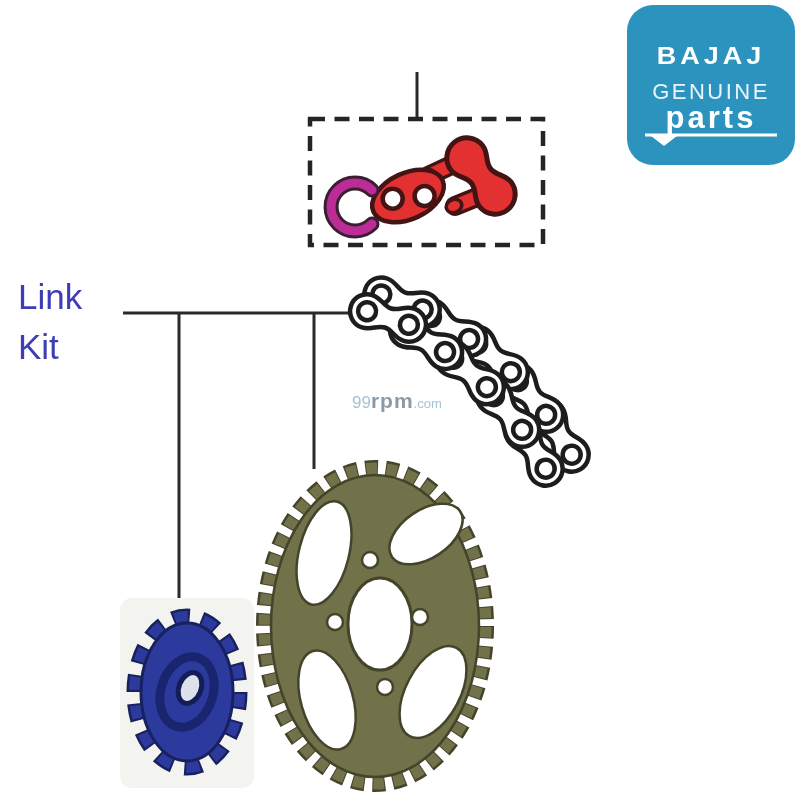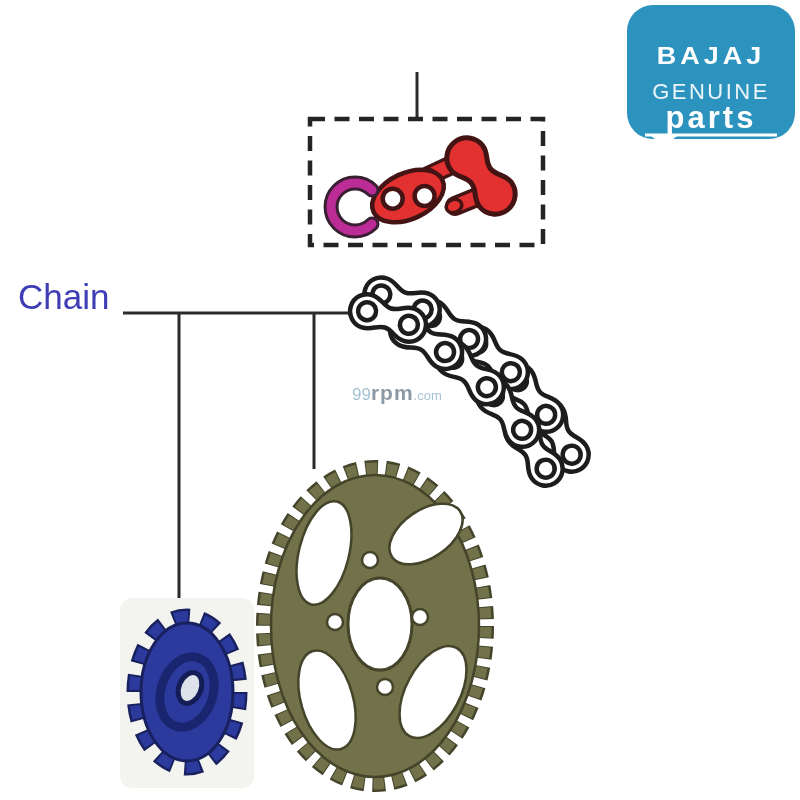--- a/index.html
+++ b/index.html
@@ -20,29 +20,29 @@
     --chain-outline:#1D1D1D;
   }
   html,body{margin:0;padding:0;background:#fff;}
   .canvas{position:relative;width:800px;height:800px;background:#fff;overflow:hidden;
           font-family:"Liberation Sans",sans-serif;}
   .callout-label{position:absolute;color:var(--label-text);font-size:35px;font-weight:400;}
   #title{left:283px;top:22px;letter-spacing:0.5px;}
   #chainkit{left:18px;top:272px;line-height:50px;}
   .artsvg{position:absolute;left:0;top:0;}
   
-  .logo{position:absolute;left:627px;top:5px;width:168px;height:134px;border-radius:26px;
+  .logo{position:absolute;left:627px;top:5px;width:168px;height:160px;border-radius:26px;
         background:var(--logo-bg);display:flex;flex-direction:column;align-items:center;
         color:var(--logo-text);}
   .logo-brand{margin-top:36px;font-size:27px;font-weight:bold;letter-spacing:4px;
               transform:scaleY(0.92);}
   .logo-genuine{margin-top:7px;font-size:22px;font-weight:400;letter-spacing:2.5px;color:#EAF5FA;}
   .logo-parts{margin-top:-1px;font-size:31px;font-weight:bold;letter-spacing:3px;line-height:28px;text-align:right;}
   
-  .watermark{position:absolute;left:352px;top:381px;white-space:nowrap;}
+  .watermark{position:absolute;left:352px;top:389px;white-space:nowrap;}
   .wm-light{color:var(--watermark-light);font-size:17px;}
   .wm-mid{color:var(--watermark-mid);font-size:21px;font-weight:bold;letter-spacing:1px;}
   .wm-small{color:var(--watermark-light);font-size:13px;}
   
   .ln{stroke:var(--callout-line);stroke-width:3;}
   .dashedbox{fill:none;stroke:var(--dashed-box);stroke-width:4.5;}
   .chain-plate{fill:#fff;stroke:var(--chain-outline);stroke-width:4.5;}
   .chain-hole{fill:#fff;stroke:var(--chain-outline);stroke-width:4.5;}
   .clip-outline{fill:none;stroke:#3A1F33;stroke-width:15;stroke-linecap:round;}
   .clip-fill{fill:none;stroke:var(--clip-magenta);stroke-width:9;stroke-linecap:round;}
@@ -58,21 +58,22 @@
   .blue-teeth-dark{fill:none;stroke:var(--front-sprocket-outline);}
   .blue-teeth{fill:none;stroke:var(--front-sprocket-blue);}
 </style>
 </head>
 <body>
 
 <div class="canvas">
 
 
   <div id="chainkit" class="callout-label">
-    <div>Chain</div>
+    <div>Link</div>
+    <div>Kit</div>
   </div>
 
   <div class="watermark"><span class="wm-light">99</span><span class="wm-mid">rpm</span><span class="wm-small">.com</span></div>
 
   <svg class="artsvg" width="800" height="800" viewBox="0 0 800 800">
     <defs>
       <g id="clink">
         <path class="chain-plate" d="M -22,-17 C -12,-17 -8,-10 0,-10 C 8,-10 12,-17 22,-17 A 17 17 0 1 1 22,17 C 12,17 8,10 0,10 C -8,10 -12,17 -22,17 A 17 17 0 1 1 -22,-17 Z"></path>
         <circle class="chain-hole" cx="-22" cy="0" r="9"></circle>
         <circle class="chain-hole" cx="22" cy="0" r="9"></circle>

